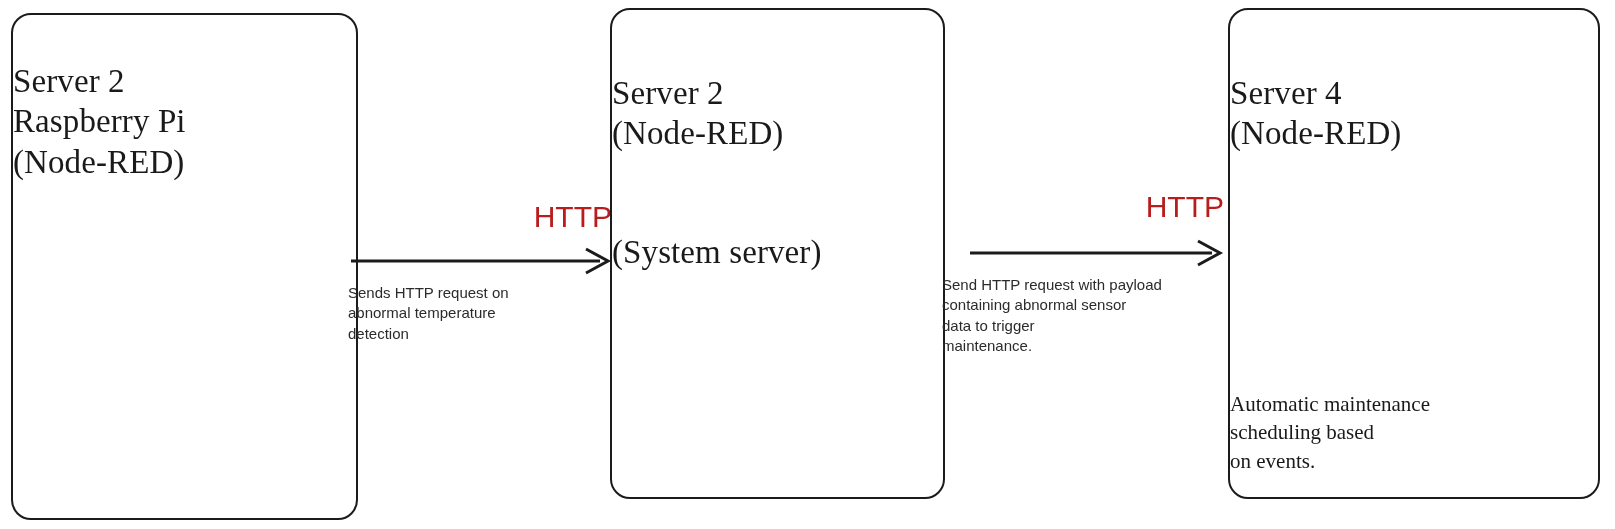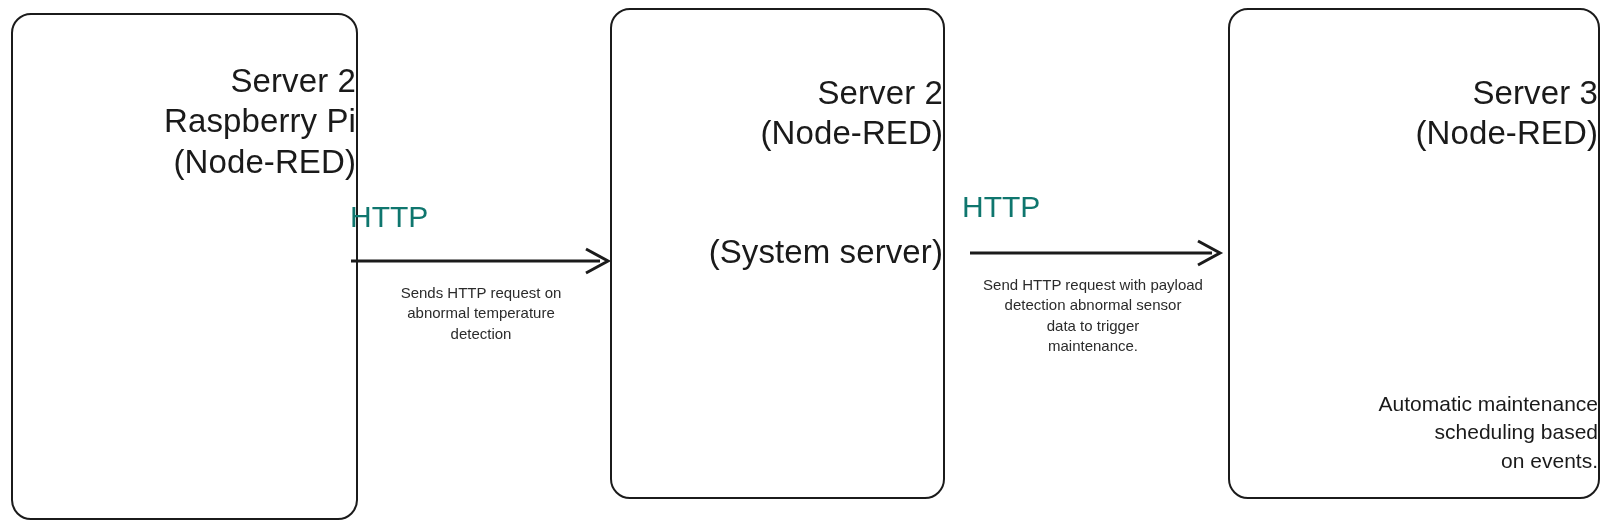--- a/index.html
+++ b/index.html
@@ -24,24 +24,25 @@
     position: absolute;
     box-sizing: border-box;
     background: #ffffff;
     border: 2.2px solid #1b1b1b;
     border-radius: 20px;
   }
   .node-text {
     position: absolute;
     left: 0;
     right: 0;
-    text-align: right;
+    text-align: left;
     line-height: 1.22;
     color: #1a1a1a;
     white-space: pre-line;
+    font-family: Liberation Serif, serif;
   }
   .title-lg {
     font-size: 33px;
     font-weight: 400;
     letter-spacing: 0.1px;
   }
   .caption-sm {
     font-size: 21px;
     font-weight: 400;
     line-height: 1.35;
@@ -86,28 +87,28 @@
 
   
   .edge {
     position: absolute;
     height: 40px;
   }
   .edge svg { display: block; overflow: visible; }
 
   .edge-label-top {
     position: absolute;
-    text-align: left;
+    text-align: right;
     font-size: 30px;
-    color: #0f766e;
+    color: #b91c1c;
     white-space: nowrap;
   }
   .edge-label-bottom {
     position: absolute;
-    text-align: center;
+    text-align: left;
     font-size: 15px;
     line-height: 1.35;
     color: #2b2b2b;
     white-space: pre-line;
   }
 
   #edge1        { left: 350px; top: 245px; width: 262px; }
   #edge1-http   { left: 350px; top: 200px; width: 262px; }
   #edge1-desc   { left: 348px; top: 283px; width: 266px; }
 
@@ -150,25 +151,25 @@
   <div class="edge-label-top" id="edge2-http">HTTP</div>
 
   <div class="edge" id="edge2">
     <svg width="255" height="40" viewBox="0 0 255 40" aria-hidden="true">
       <line x1="1" y1="16" x2="243" y2="16" stroke="#1b1b1b" stroke-width="3"></line>
       <polyline points="229,4 251,16 229,28" fill="none" stroke="#1b1b1b" stroke-width="3"></polyline>
     </svg>
   </div>
 
   <div class="edge-label-bottom" id="edge2-desc">Send HTTP request with payload
-detection abnormal sensor
+containing abnormal sensor
 data to trigger
 maintenance.</div>
 
   <div class="node" id="node-maint">
-    <div class="node-text title-lg" id="node-maint-title">Server 3
+    <div class="node-text title-lg" id="node-maint-title">Server 4
 (Node-RED)</div>
     <div class="node-text caption-sm" id="node-maint-caption">Automatic maintenance
 scheduling based
 on events.</div>
   </div>
 
 </div>
 
 </body></html>

